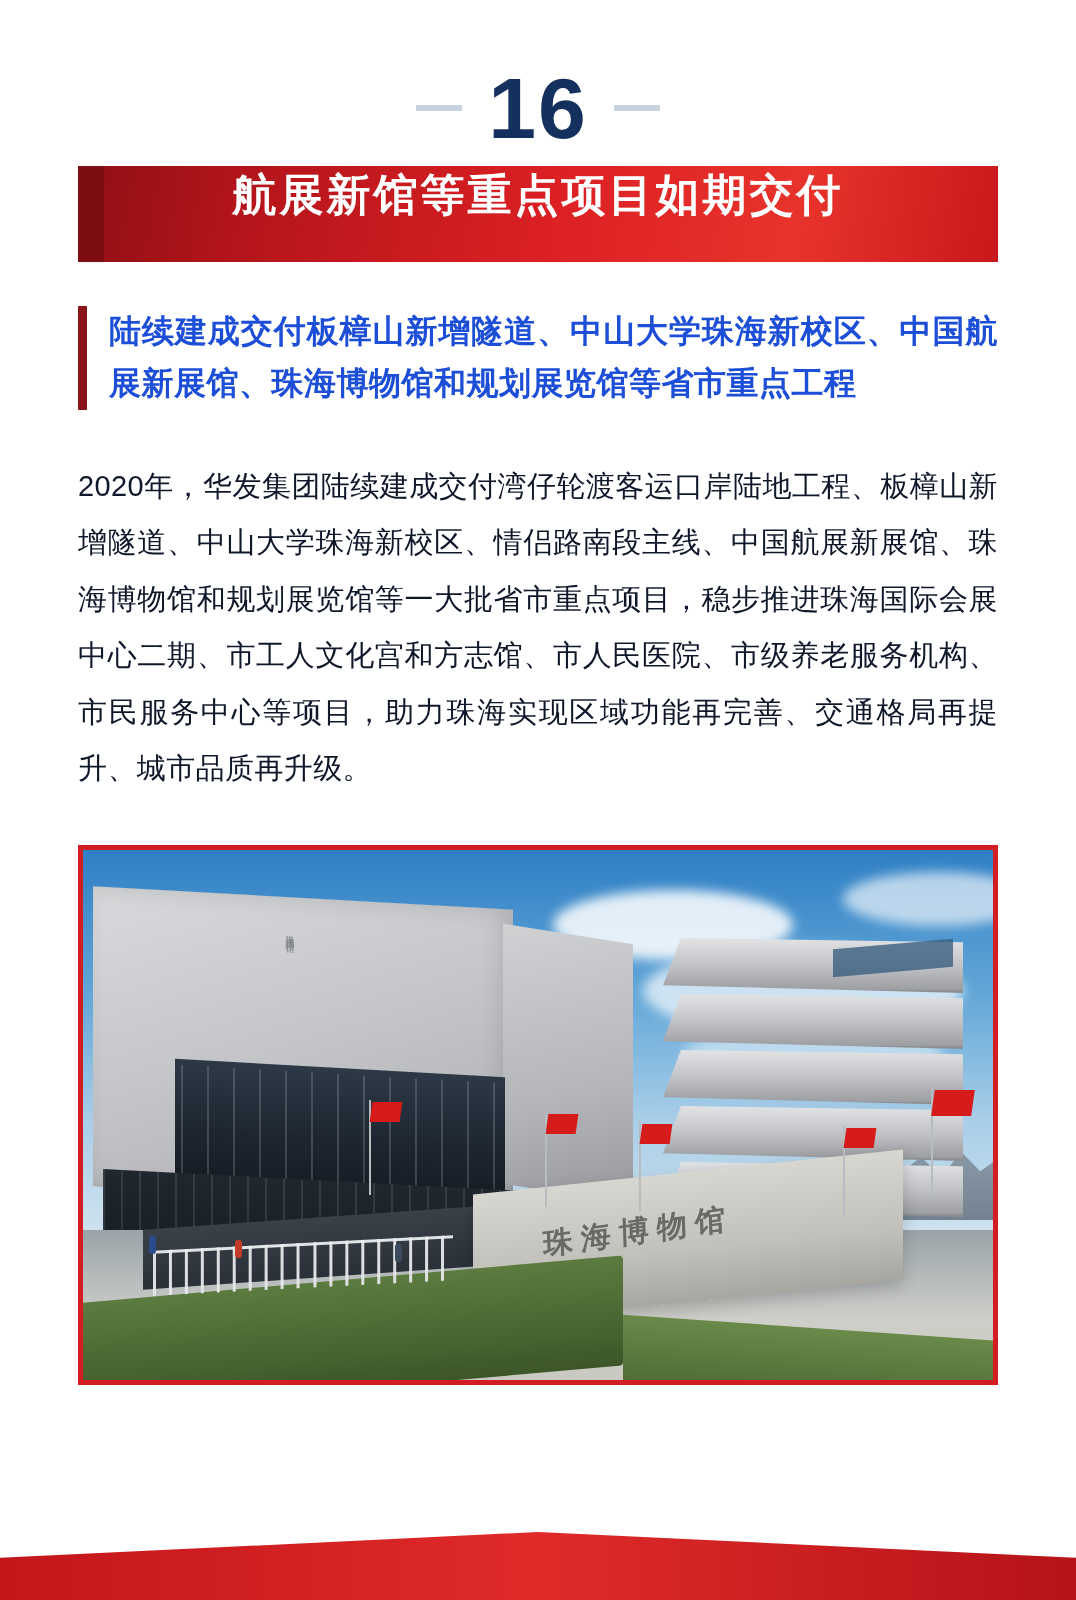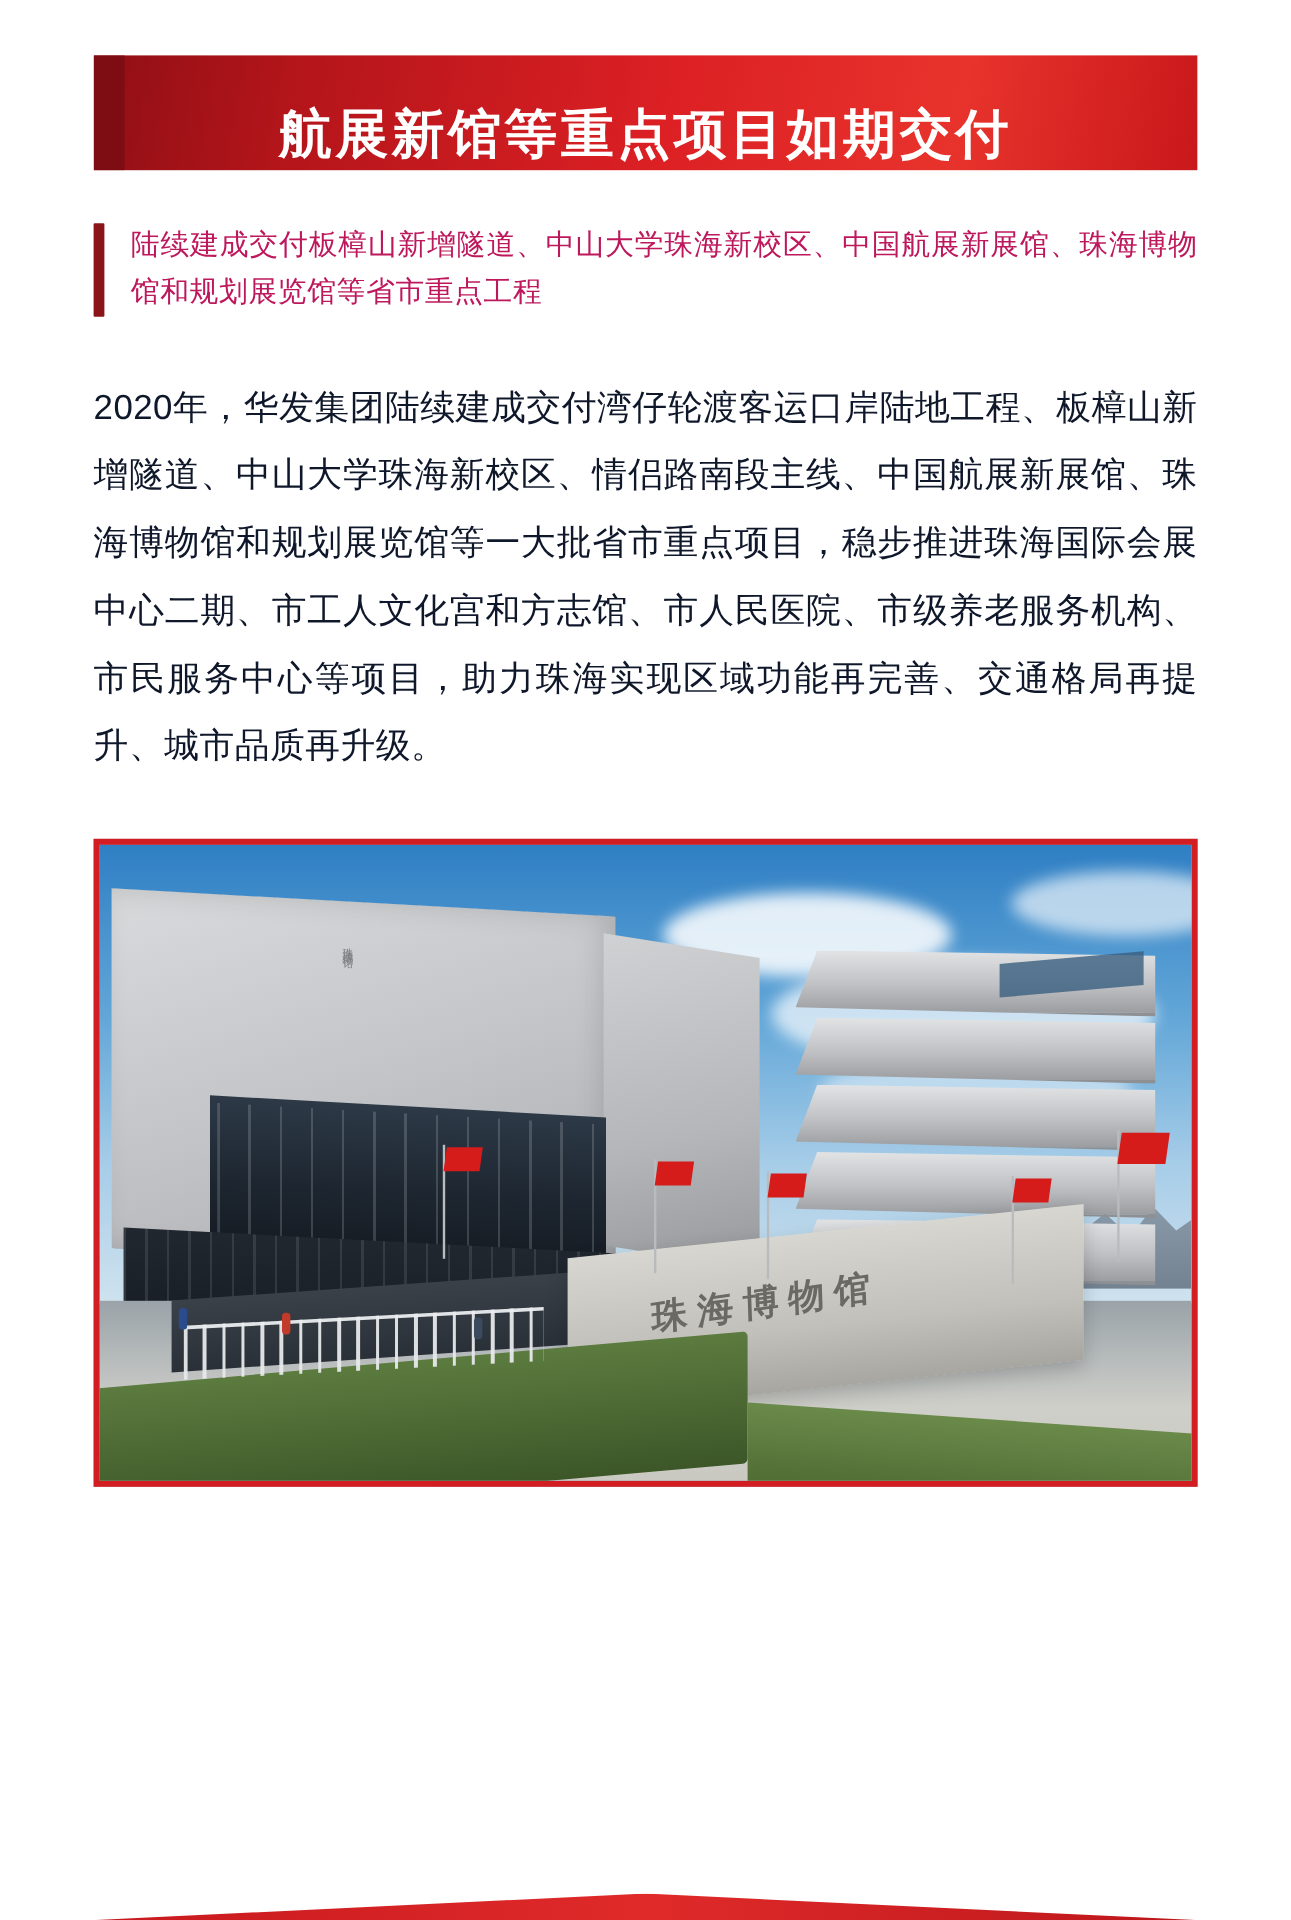--- a/index.html
+++ b/index.html
@@ -53,21 +53,21 @@
   .banner-wrap {
     margin: 46px 78px 0 78px;
     height: 96px;
     position: relative;
   }
   .banner {
     position: absolute;
     inset: 0;
     background: linear-gradient(100deg, #8f0f15 0%, #b3151a 18%, #dc2024 52%, #e8332c 78%, #c9181b 100%);
     display: flex;
-    align-items: flex-end;
+    align-items: flex-start;
     justify-content: center;
     clip-path: polygon(0 0, 100% 0, 100% 100%, 0 100%);
   }
   .banner::before {
     content: "";
     position: absolute;
     left: 0; top: 0; bottom: 0;
     width: 26px;
     background: #7d0d12;
     clip-path: polygon(0 0, 100% 0, 100% 100%, 0 100%);
@@ -89,24 +89,24 @@
     align-items: stretch;
     gap: 22px;
   }
   .lead-bar {
     width: 9px;
     background: #8b1418;
     flex: 0 0 auto;
     border-radius: 1px;
   }
   .lead-text {
-    font-size: 24px;
-    font-weight: normal;
+    font-size: 32px;
+    font-weight: bold;
     line-height: 1.62;
-    color: #be185d;
+    color: #1d4ed8;
     letter-spacing: 0.5px;
     text-align: justify;
   }
 
   
   .body-text {
     margin: 48px 78px 0 78px;
     font-size: 29px;
     line-height: 1.95;
     color: #0f172a;
@@ -349,20 +349,25 @@
     height: 68px;
     background: linear-gradient(90deg, #c3161b 0%, #e02a2a 50%, #b51318 100%);
     clip-path: polygon(0 38%, 50% 0, 100% 38%, 100% 100%, 0 100%);
   }
 </style>
 </head>
 <body>
 
 <div class="page">
 
+  <div class="number-block">
+    <span class="number-dash"></span>
+    <span class="number-text">16</span>
+    <span class="number-dash"></span>
+  </div>
 
   <div class="banner-wrap">
     <div class="banner">
       <span class="banner-title">航展新馆等重点项目如期交付</span>
     </div>
   </div>
 
   <div class="lead">
     <div class="lead-bar"></div>
     <div class="lead-text">陆续建成交付板樟山新增隧道、中山大学珠海新校区、中国航展新展馆、珠海博物馆和规划展览馆等省市重点工程</div>

